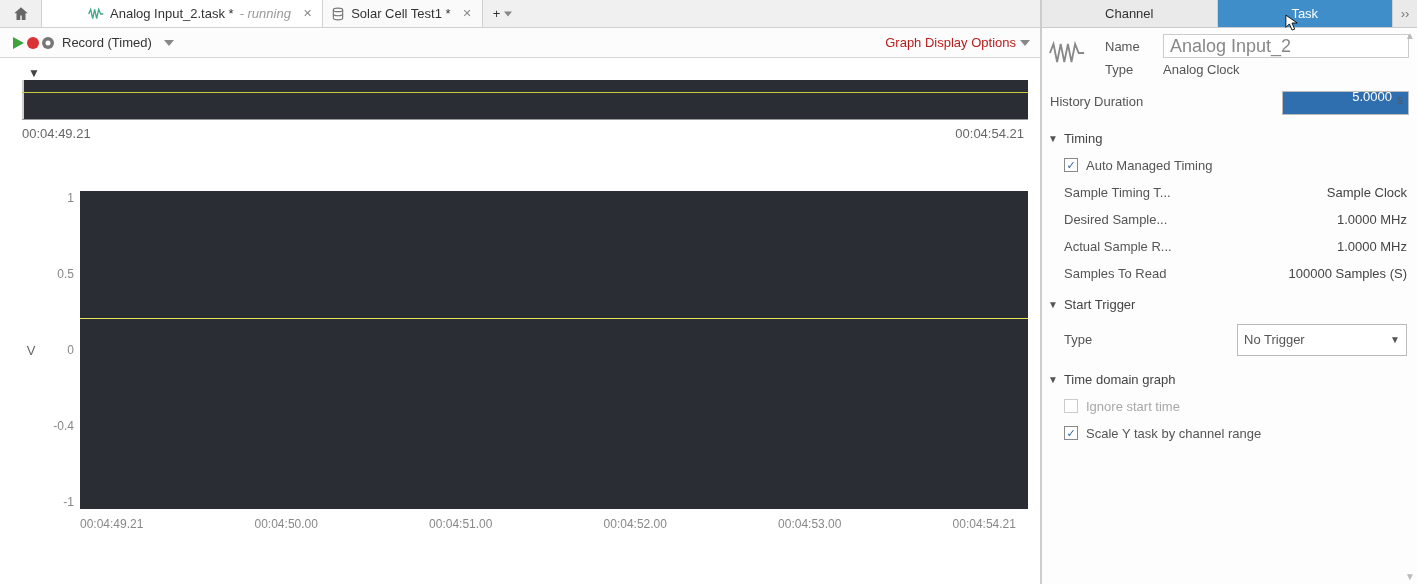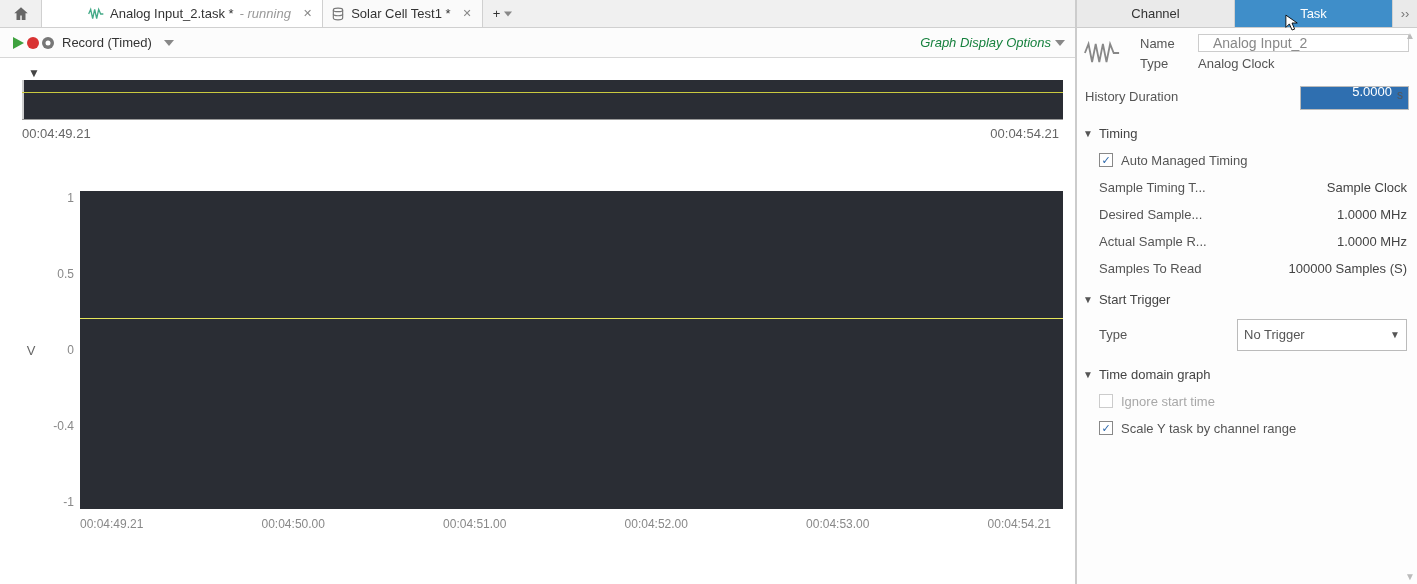--- a/index.html
+++ b/index.html
@@ -77,22 +77,21 @@
     padding: 0 10px;
     border-bottom: 1px solid #d7d7d7;
     background: #fcfcfc;
   }
   .toolbar .spacer { flex: 1; }
   .graph-options {
     display: flex;
     align-items: center;
     gap: 4px;
     cursor: pointer;
-    color: #15803d;
-    font-style: italic;
+    color: #b91c1c;
   }
   .toolbar .btn {
     display: flex;
     align-items: center;
     gap: 6px;
     cursor: pointer;
   }
 
   
   .workspace {
@@ -250,24 +249,24 @@
     align-items: center;
     gap: 8px;
   }
   .field-row .lbl {
     color: #555;
     width: 50px;
   }
   .task-name-input {
     flex: 1;
     border: 1px solid #ccc;
-    padding: 3px 14px;
+    padding: 3px 6px;
     color: #888;
-    font-size: 14px;
-    height: 18px;
+    font-size: 18px;
+    height: 24px;
   }
   .type-val { color: #555; }
 
   .side-row {
     display: flex;
     align-items: center;
     padding: 6px 8px;
     gap: 6px;
   }
   .side-row .lbl { color: #555; }

